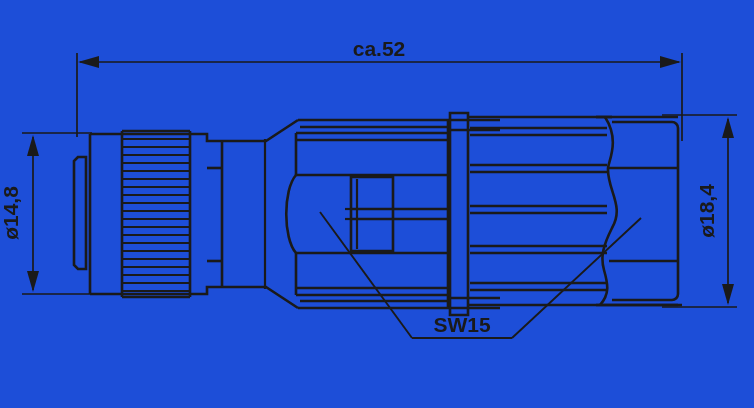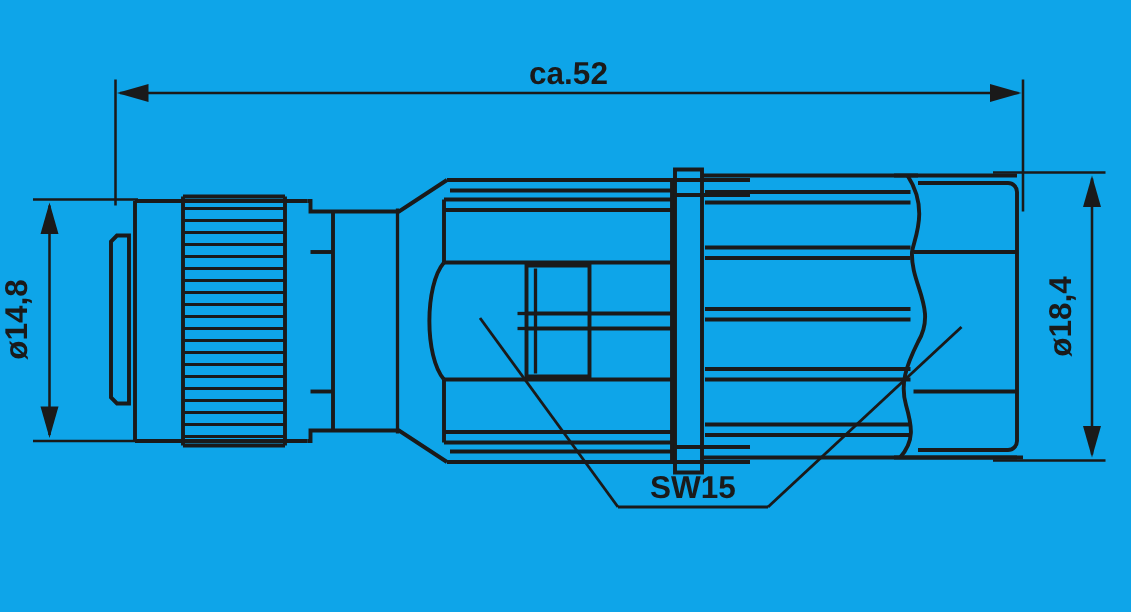--- a/index.html
+++ b/index.html
@@ -10,21 +10,21 @@
   body {
     width: 754px;
     height: 408px;
     overflow: hidden;
     font-family: "Liberation Sans", sans-serif;
   }
   #drawing-root {
     position: relative;
     width: 754px;
     height: 408px;
-    background: #0ea5e9;
+    background: #1d4ed8;
   }
   svg#technical-drawing {
     display: block;
     width: 754px;
     height: 408px;
   }
   .outline {
     fill: none;
     stroke: #1a1a1a;
     stroke-width: 2.6;

